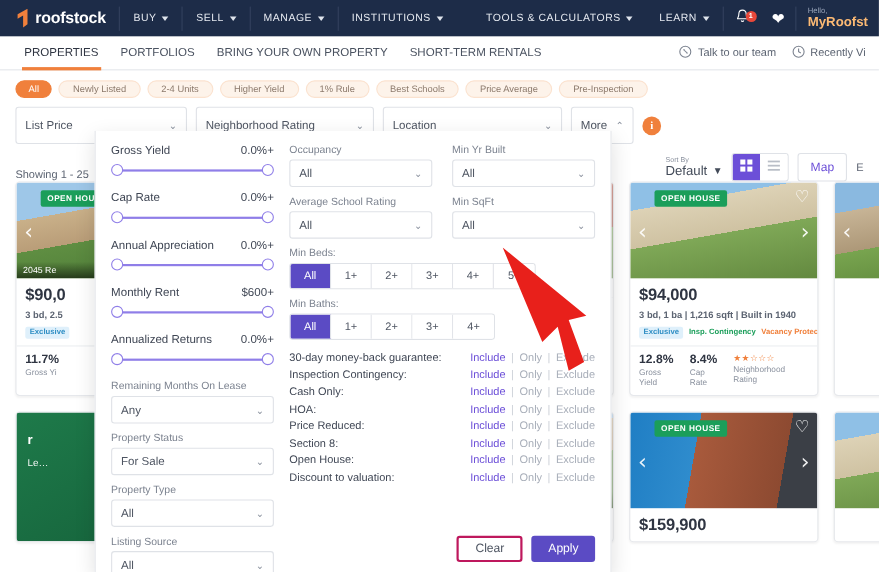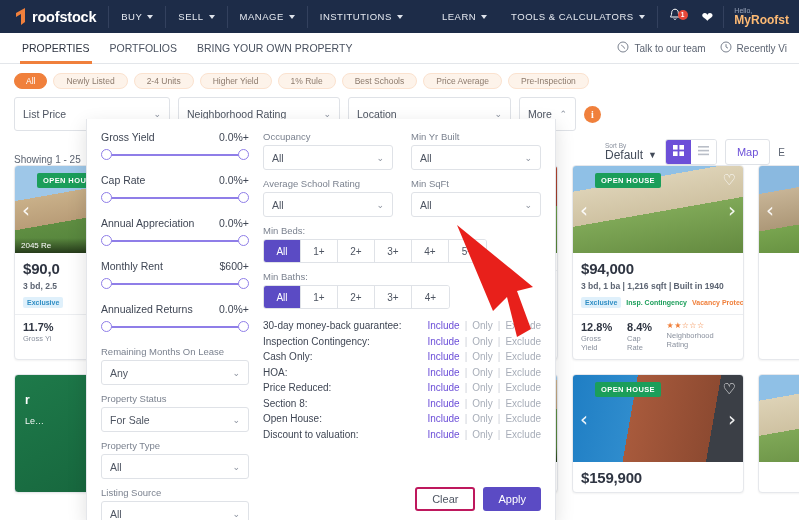--- a/index.html
+++ b/index.html
@@ -235,25 +235,25 @@
     <span class="caret"></span>
   </div>
   <div class="navsep"></div>
   <div class="navitem">
     <span>INSTITUTIONS</span>
     <span class="caret"></span>
   </div>
 
   <div class="navright">
     <div class="navitem">
+      <span>TOOLS &amp; CALCULATORS</span>
+      <span class="caret"></span>
+    </div>
+    <div class="navitem">
       <span>LEARN</span>
-      <span class="caret"></span>
-    </div>
-    <div class="navitem">
-      <span>TOOLS &amp; CALCULATORS</span>
       <span class="caret"></span>
     </div>
     <div class="navsep"></div>
     <div class="bellwrap">
       <span>
         <svg width="14" height="15" viewBox="0 0 14 15">
             <path d="M7 1.2c-2 0-3.3 1.5-3.3 3.4 0 3-1.2 3.6-1.2 4.4h9c0-.8-1.2-1.4-1.2-4.4C10.3 2.7 9 1.2 7 1.2z" fill="none" stroke="#fff" stroke-width="1"></path>
             <path d="M5.8 10.6a1.3 1.3 0 0 0 2.4 0" fill="none" stroke="#fff" stroke-width="1"></path>
           </svg>
       </span>
@@ -273,20 +273,23 @@
 <div class="subnav">
   <div class="subitem active">
     <span>PROPERTIES</span>
   </div>
   <div class="subitem">
     <span>PORTFOLIOS</span>
   </div>
   <div class="subitem">
     <span>BRING YOUR OWN PROPERTY</span>
   </div>
+  <div class="subitem">
+    <span>SHORT-TERM RENTALS</span>
+  </div>
   <div class="subright">
     <div class="lk">
       <span>
         <svg width="12" height="12" viewBox="0 0 12 12">
             <circle cx="6" cy="6" r="5" fill="none" stroke="#7b828f" stroke-width="1"></circle>
             <path d="M4.2 4.6c.4-.5 1-.3 1.2.2.3.7 1 1.4 1.7 1.7.5.2.7.8.2 1.2" fill="none" stroke="#7b828f" stroke-width="1"></path>
           </svg>
       </span>
       <span>Talk to our team</span>
     </div>

